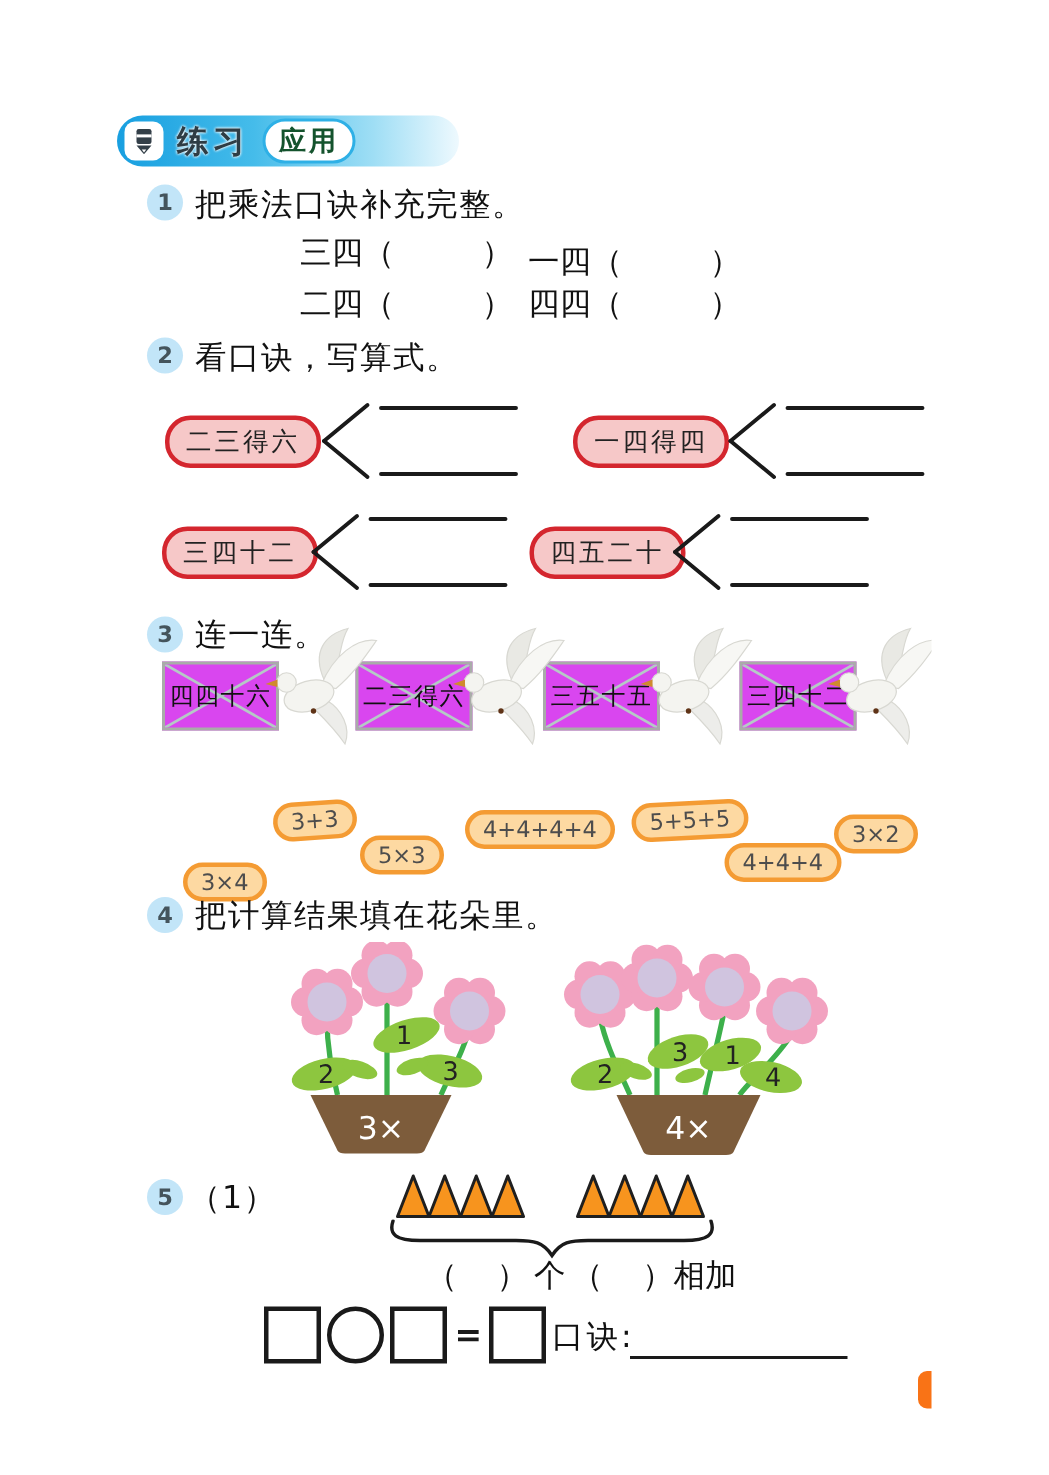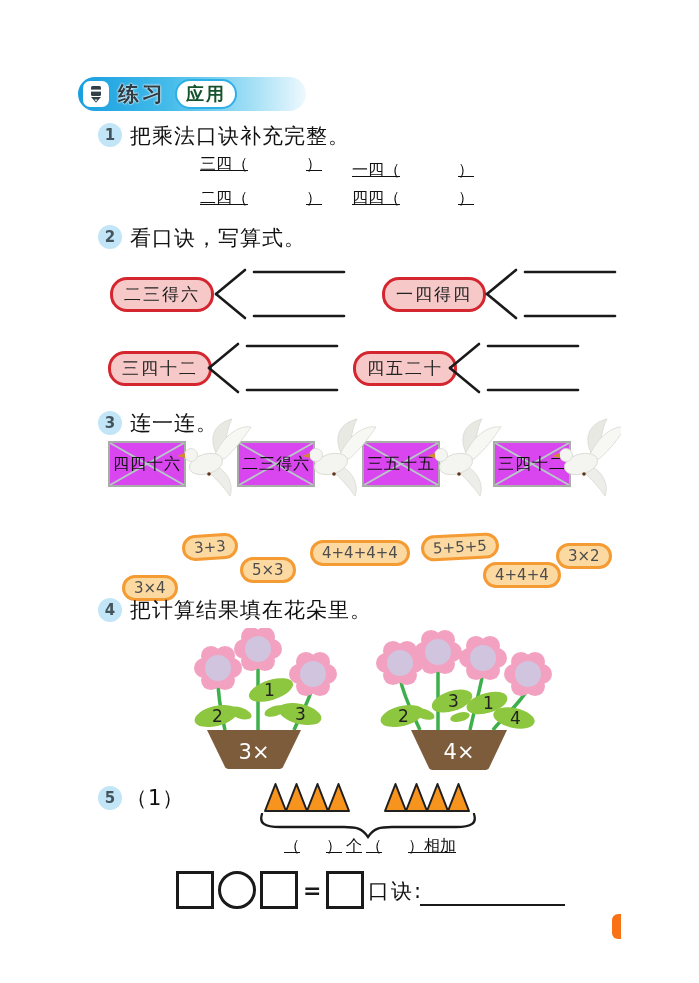--- a/index.html
+++ b/index.html
@@ -15,21 +15,21 @@
          align-items:center;justify-content:center;flex:0 0 auto;}
   .htitle{font-size:21px;font-weight:bold;color:#2e3d45;margin-left:9px;letter-spacing:3px;
           text-shadow:0 0 2px #fff,0 0 2px #fff;}
   .hbadge{margin-left:9px;background:#fff;border:2px solid #2eb0e6;border-radius:15px;
           padding:1px 9px;font-size:18px;font-weight:bold;color:#14532d;letter-spacing:2px;}
 
   .qnum{position:absolute;width:24px;height:24px;border-radius:50%;background:#c2e5f8;
         color:#44545c;font-size:15px;font-weight:bold;display:flex;align-items:center;justify-content:center;}
   .prompt{position:absolute;font-size:21px;letter-spacing:1px;white-space:nowrap;}
 
-  .zh-row{position:absolute;font-size:16px;display:flex;align-items:center;white-space:nowrap;text-decoration:underline;}
+  .zh-row{position:absolute;font-size:21px;display:flex;align-items:center;white-space:nowrap;}
   .gap58{display:inline-block;width:58px;}
   .gap26{display:inline-block;width:26px;}
 
   .pinkbadge{position:absolute;background:#f6c8c8;border:3px solid #d4262e;border-radius:17px;
              padding:3px 11px;font-size:17px;color:#222;letter-spacing:2px;white-space:nowrap;}
   .orangebadge{position:absolute;background:#fdd9a2;border:3px solid #f49b33;border-radius:15px;
                padding:1px 9px;font-size:15px;color:#4d4d4d;white-space:nowrap;}
 
   .envelope{position:absolute;width:78px;height:46px;background:#d946ef;border:2px solid #a9aca9;box-sizing:border-box;}
   .envelope svg{position:absolute;left:0;top:0;width:100%;height:100%;}

